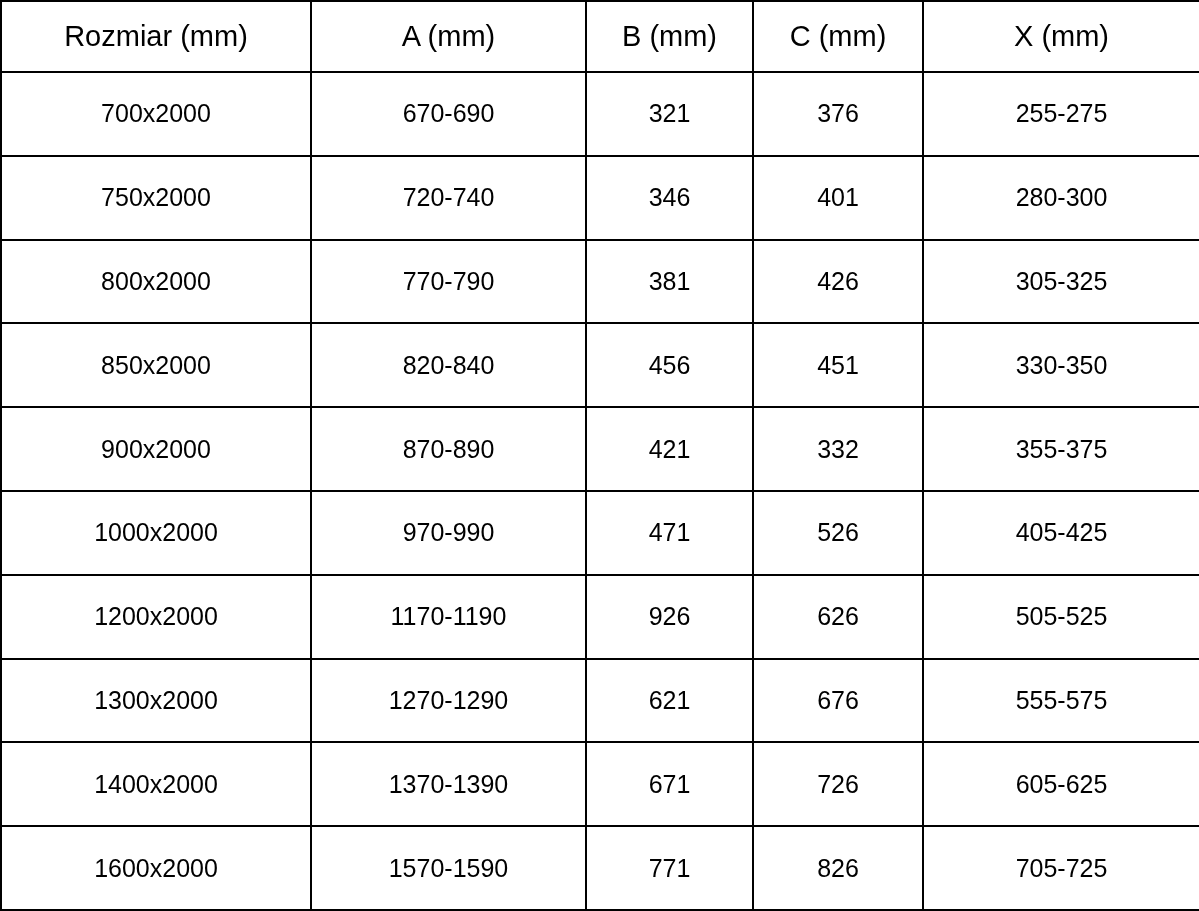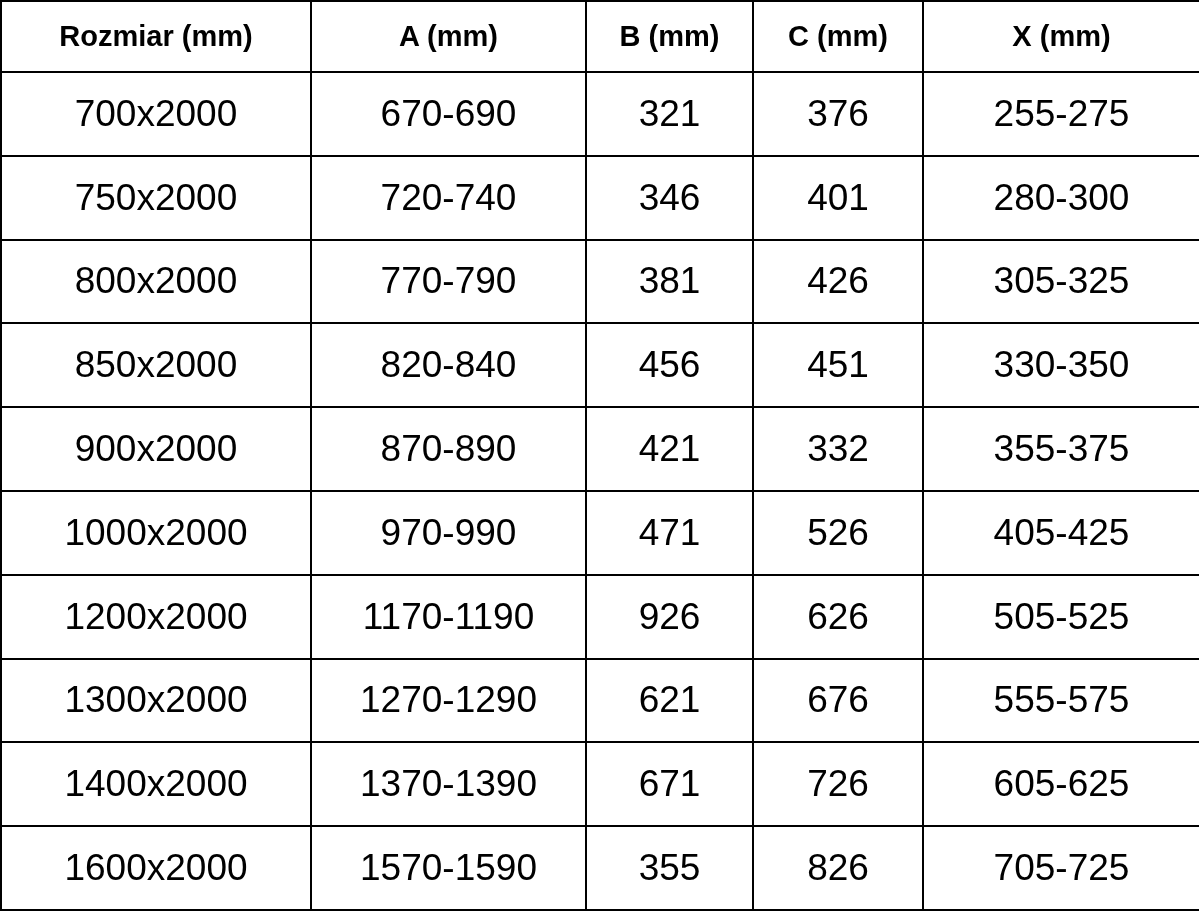--- a/index.html
+++ b/index.html
@@ -32,24 +32,24 @@
     white-space: nowrap;
   }
   table.size-table thead tr {
     height: 71px;
   }
   table.size-table tbody tr {
     height: 70px;
   }
   table.size-table th {
     font-size: 29px;
-    font-weight: bold;
+    font-weight: normal;
   }
   table.size-table td {
-    font-size: 37px;
+    font-size: 25px;
     font-weight: normal;
   }
   col.c0 { width: 310px; }
   col.c1 { width: 275px; }
   col.c2 { width: 167px; }
   col.c3 { width: 170px; }
   col.c4 { width: 277px; }
 </style>
 </head>
 <body>
@@ -132,19 +132,19 @@
         <tr>
           <td>1400x2000</td>
           <td>1370-1390</td>
           <td>671</td>
           <td>726</td>
           <td>605-625</td>
         </tr>
         <tr>
           <td>1600x2000</td>
           <td>1570-1590</td>
-          <td>355</td>
+          <td>771</td>
           <td>826</td>
           <td>705-725</td>
         </tr>
       </tbody>
   </table>
 </div>
 
 </body></html>

